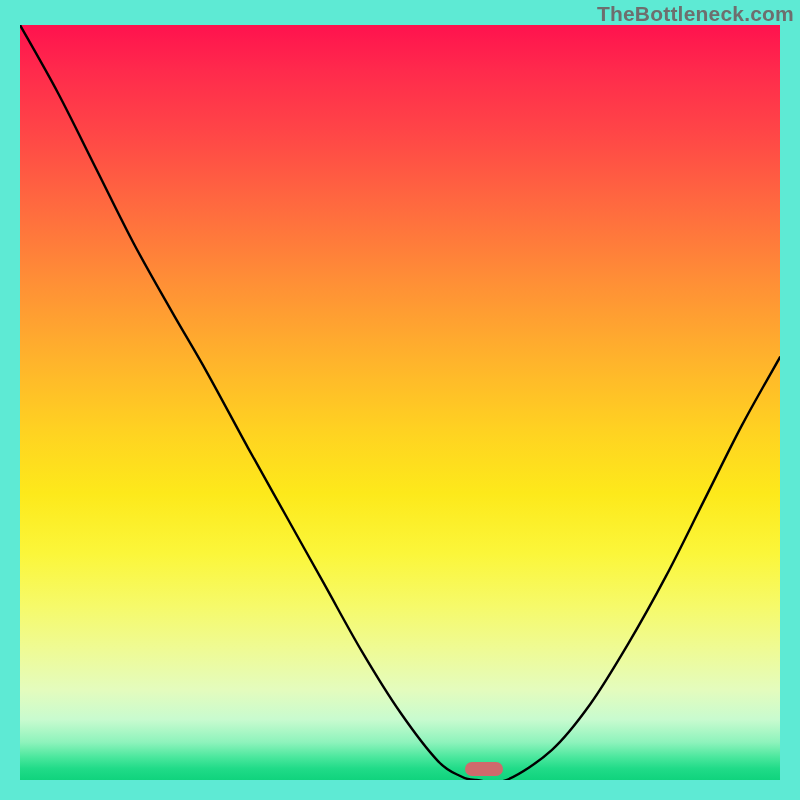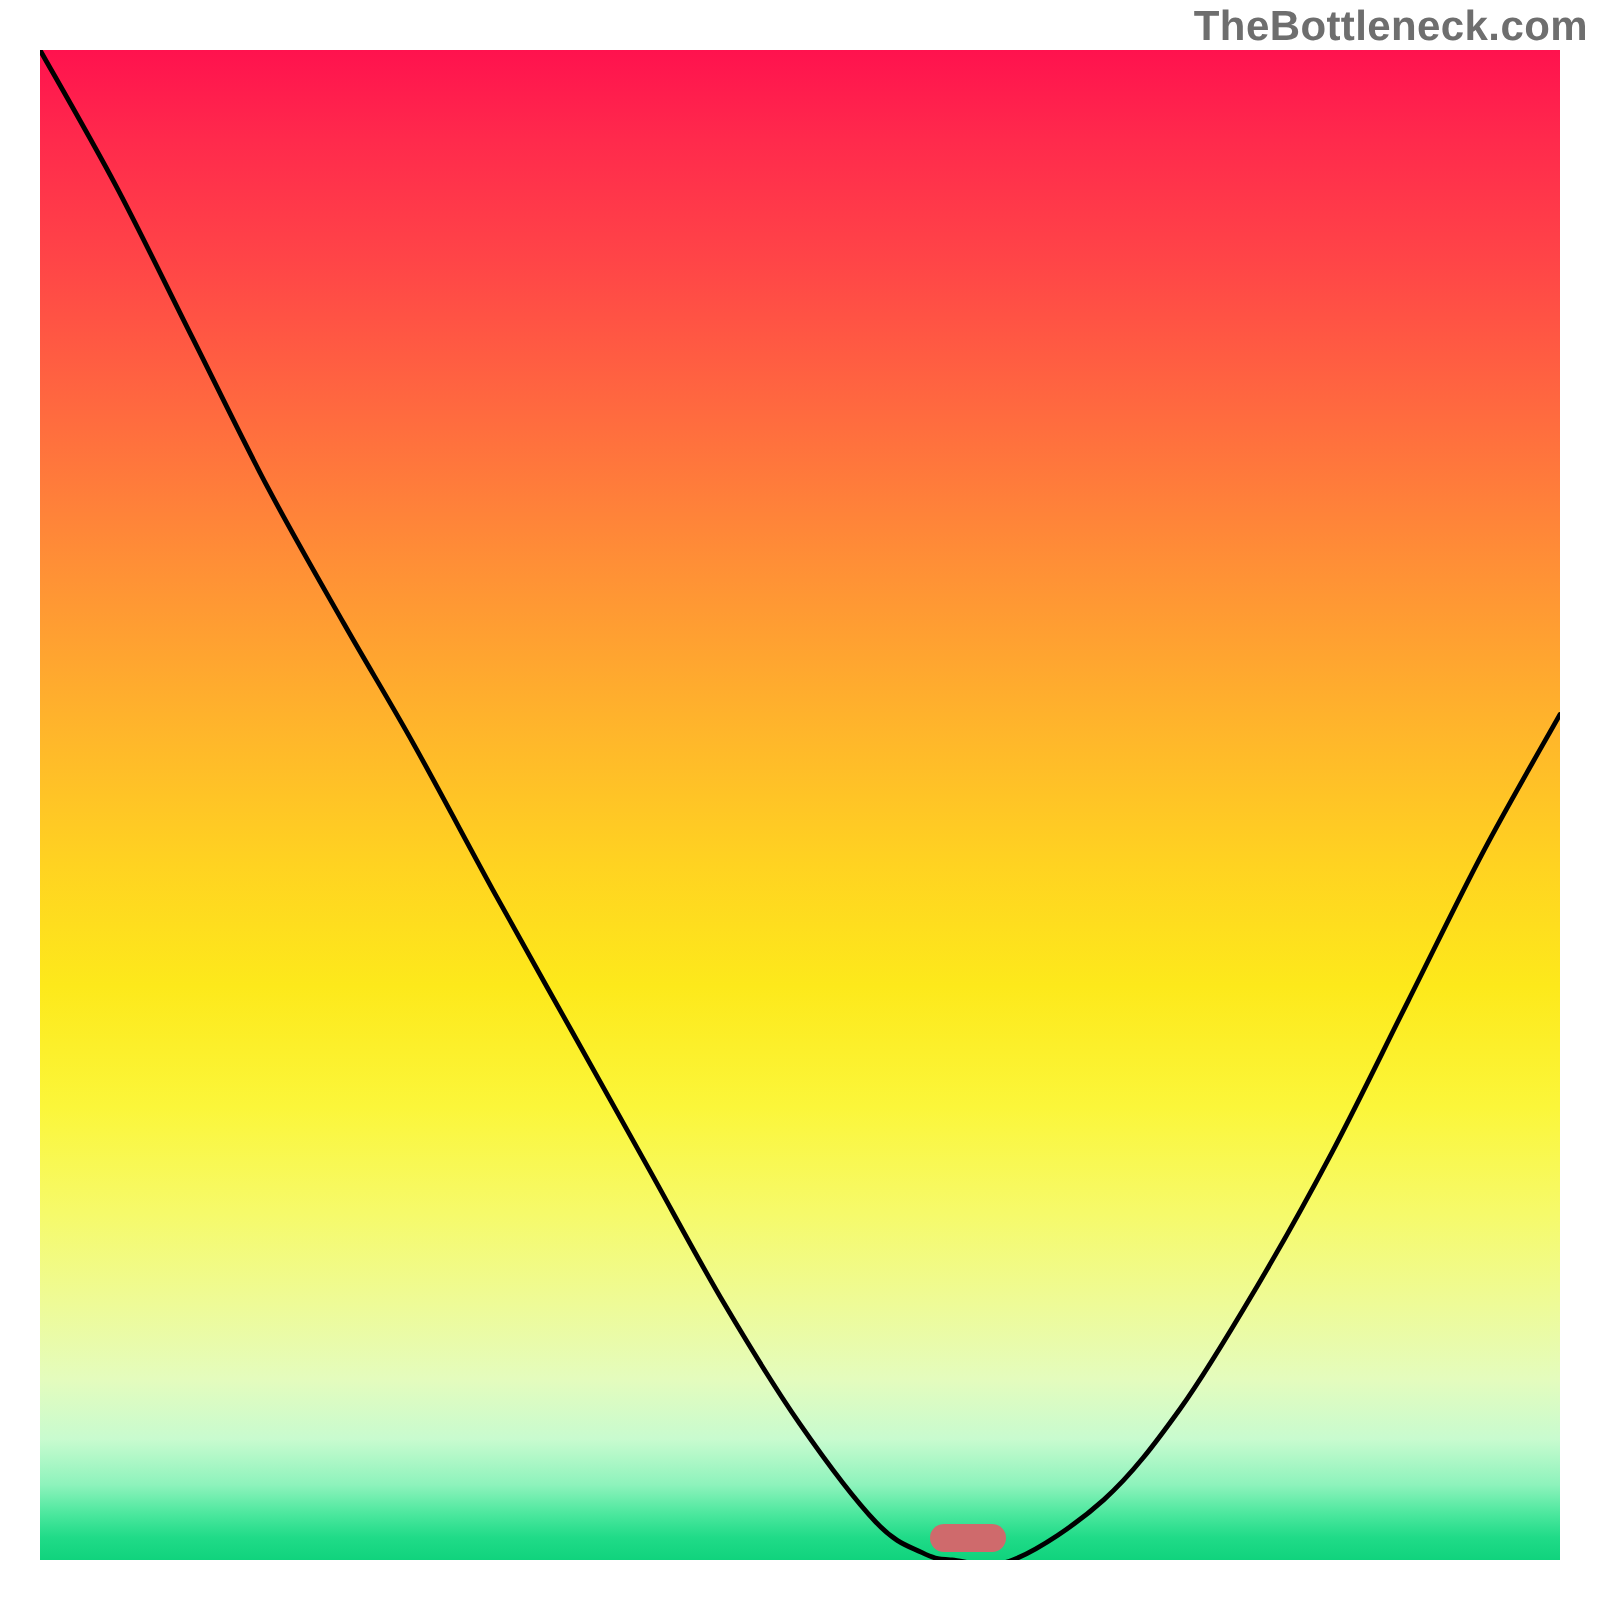--- a/index.html
+++ b/index.html
@@ -8,21 +8,21 @@
     width: 800px;
     height: 800px;
     background: #000;
     overflow: hidden;
     font-family: Arial, Helvetica, sans-serif;
   }
   .frame {
     position: relative;
     width: 800px;
     height: 800px;
-    background: #ffffff;
+    background: #5eead4;
   }
   .watermark {
     position: absolute;
     top: 2px;
     right: 6px;
     color: #6e6e6e;
     font-size: 21px;
     font-weight: 600;
     letter-spacing: 0.2px;
     z-index: 10;

